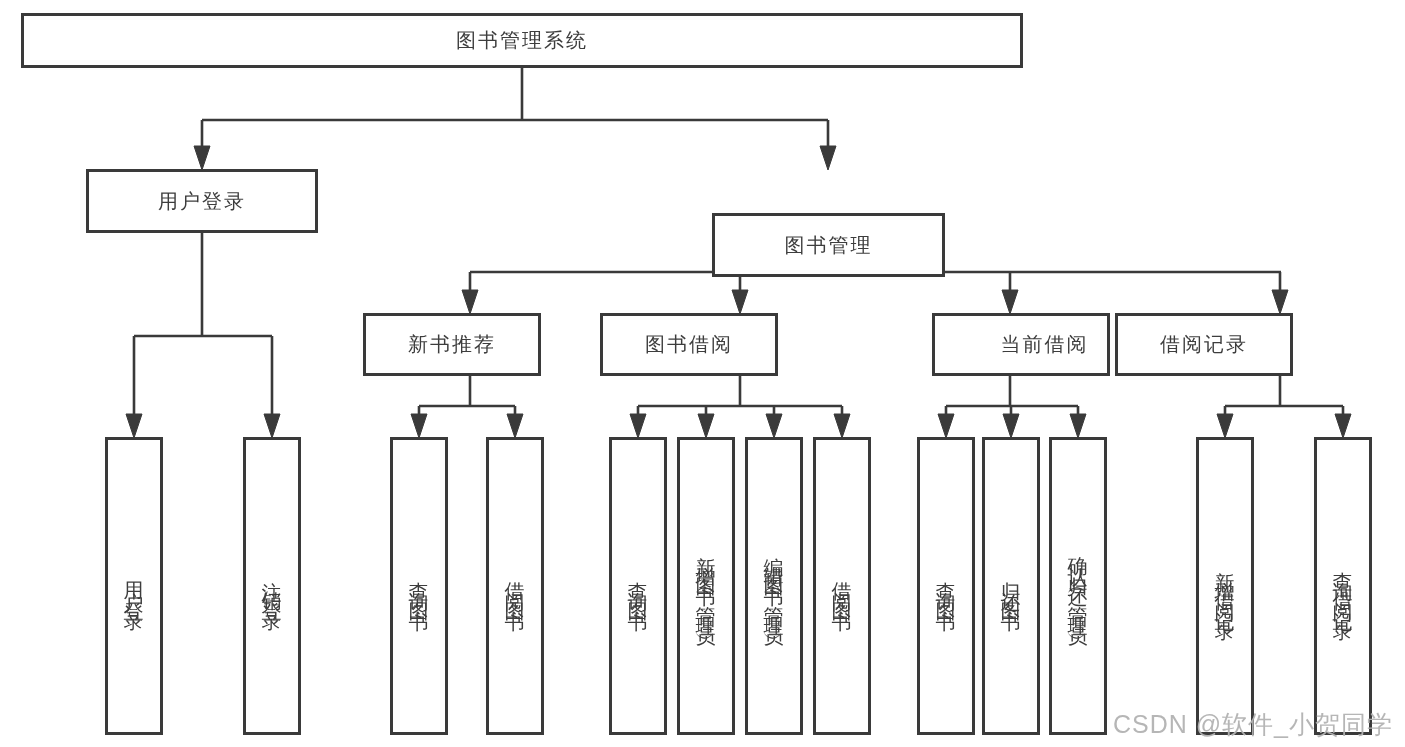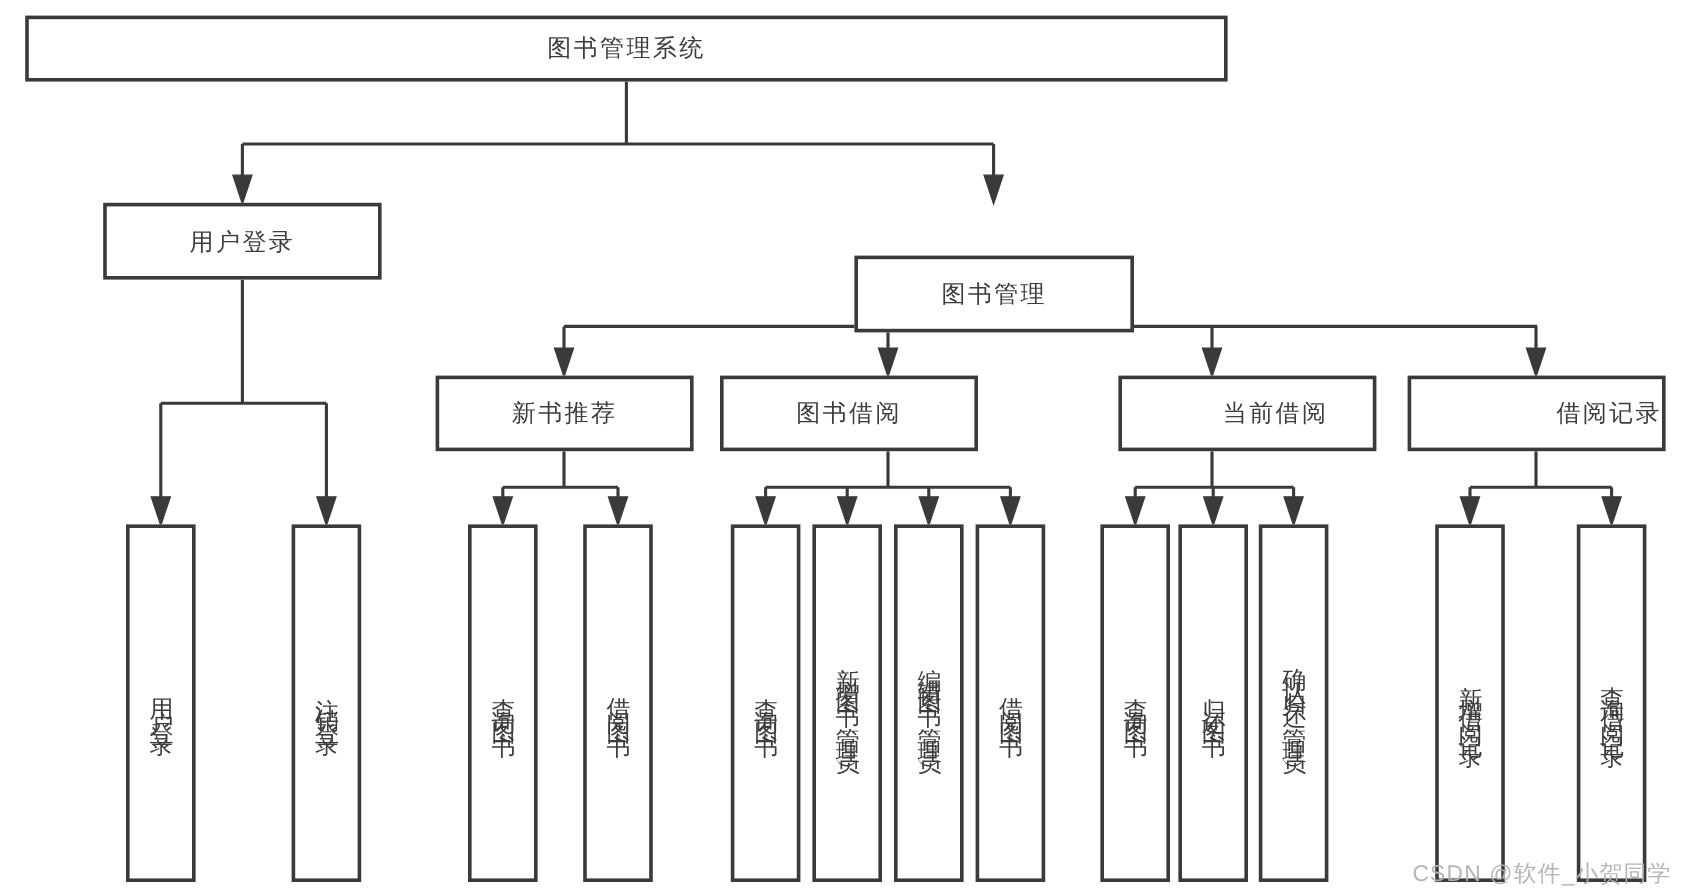--- a/index.html
+++ b/index.html
@@ -25,34 +25,34 @@
     border: 3px solid #3a3a3a;
     display: flex;
     align-items: center;
     justify-content: center;
     color: #3d3d3d;
     font-size: 20px;
     letter-spacing: 2px;
   }
   .root { left: 21px; top: 13px; width: 1002px; height: 55px; }
   .l2   { top: 169px; height: 64px; }
-  .l3   { top: 313px; width: 215px; height: 63px; }
+  .l3   { top: 313px; width: 178px; height: 63px; }
   .leaf { top: 437px; width: 58px; height: 298px; }
   .leaf .vtext {
     writing-mode: vertical-lr;
     line-height: 1;
     font-size: 20px;
     letter-spacing: 10px;
     white-space: nowrap;
   }
   .watermark {
     position: absolute;
     right: 12px;
     bottom: 6px;
-    font-size: 19px;
+    font-size: 25px;
     letter-spacing: 1px;
     color: rgba(178,178,178,0.95);
     z-index: 9;
   }
 </style>
 </head>
 <body>
 
 <div class="canvas">
 
@@ -91,21 +91,21 @@
 
   <div class="node l3" style="left:363px;">
     <span>新书推荐</span>
   </div>
   <div class="node l3" style="left:600px;">
     <span>图书借阅</span>
   </div>
   <div class="node l3" style="left:932px;padding-left:47px;">
     <span>当前借阅</span>
   </div>
-  <div class="node l3" style="left:1173px;justify-content:flex-end;">
+  <div class="node l3" style="left:1115px;">
     <span>借阅记录</span>
   </div>
 
   <div class="node leaf" style="left:105px;">
     <span class="vtext">用户登录</span>
   </div>
   <div class="node leaf" style="left:243px;">
     <span class="vtext">注销登录</span>
   </div>
 

